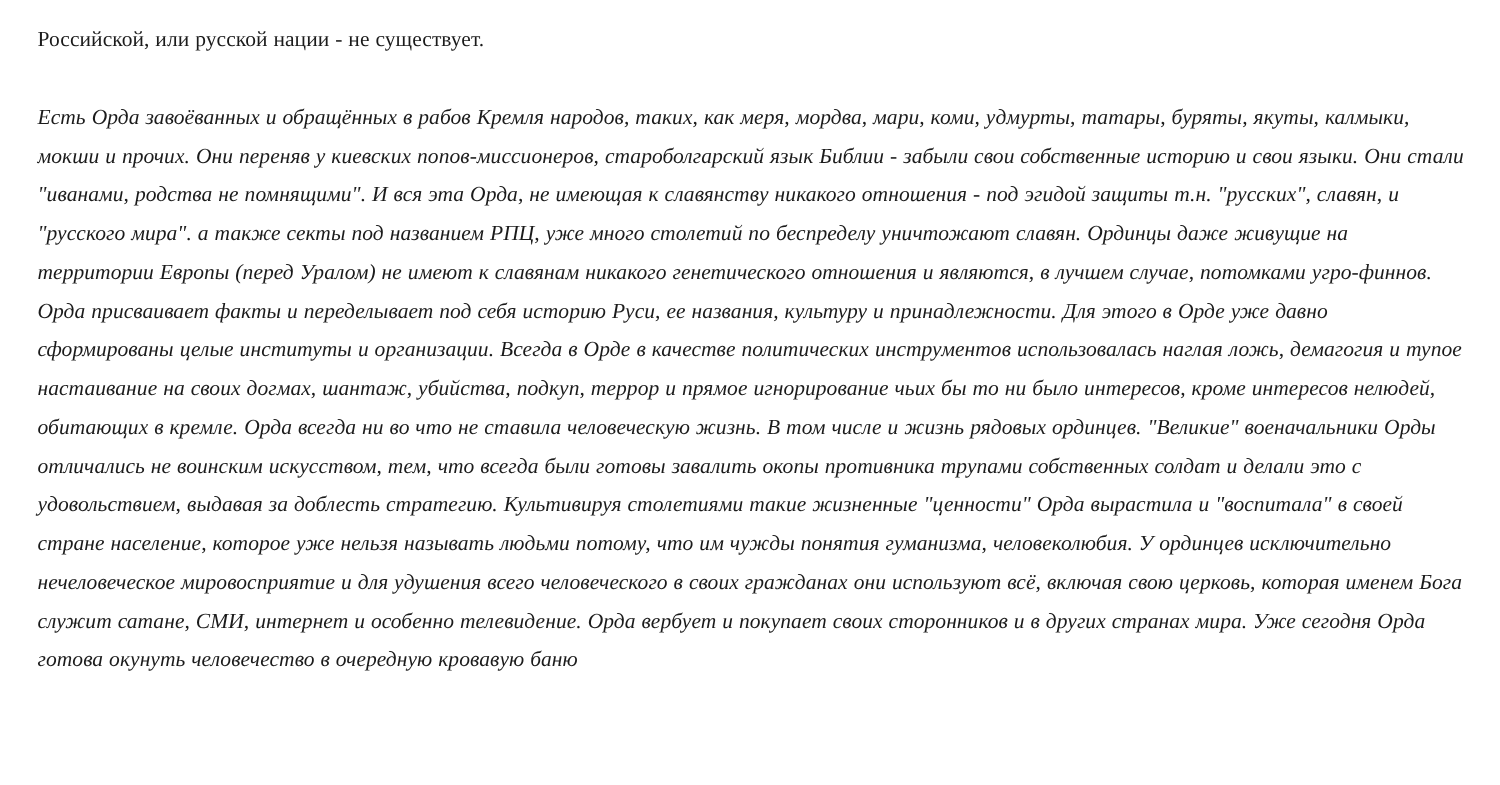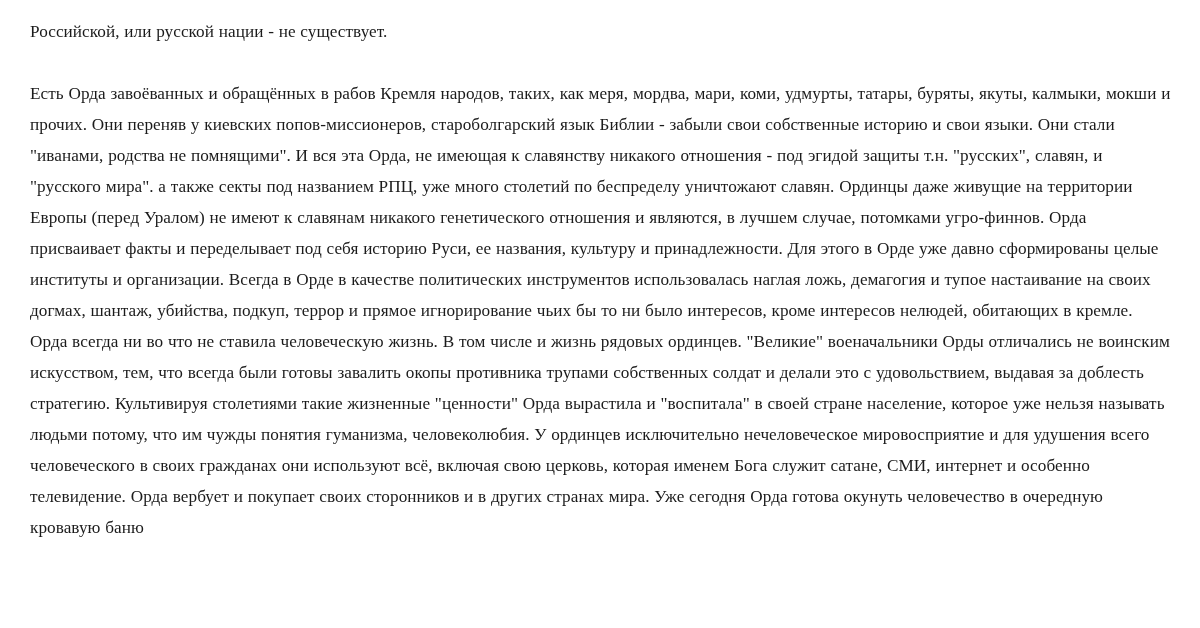--- a/index.html
+++ b/index.html
@@ -27,20 +27,21 @@
     line-height: 31px;
     text-align: left;
     letter-spacing: 0.05px;
   }
   .para {
     margin: 0;
     word-spacing: 0.4px;
   }
   .para + .para {
     margin-top: 31px;
+    font-style: italic;
   }
 </style>
 </head>
 <body>
 
 <div class="page">
   <div class="doc-body">
     <p class="para">Российской, или русской нации - не существует.</p>
     <p class="para">Есть Орда завоёванных и обращённых в рабов Кремля народов, таких, как меря, мордва, мари, коми, удмурты, татары, буряты, якуты, калмыки, мокши и прочих. Они переняв у киевских попов-миссионеров, староболгарский язык Библии - забыли свои собственные историю и свои языки. Они стали "иванами, родства не помнящими". И вся эта Орда, не имеющая к славянству никакого отношения - под эгидой защиты т.н. "русских", славян, и "русского мира". а также секты под названием РПЦ, уже много столетий по беспределу уничтожают славян. Ординцы даже живущие на территории Европы (перед Уралом) не имеют к славянам никакого генетического отношения и являются, в лучшем случае, потомками угро-финнов. Орда присваивает факты и переделывает под себя историю Руси, ее названия, культуру и принадлежности. Для этого в Орде уже давно сформированы целые институты и организации. Всегда в Орде в качестве политических инструментов использовалась наглая ложь, демагогия и тупое настаивание на своих догмах, шантаж, убийства, подкуп, террор и прямое игнорирование чьих бы то ни было интересов, кроме интересов нелюдей, обитающих в кремле. Орда всегда ни во что не ставила человеческую жизнь. В том числе и жизнь рядовых ординцев. "Великие" военачальники Орды отличались не воинским искусством, тем, что всегда были готовы завалить окопы противника трупами собственных солдат и делали это с удовольствием, выдавая за доблесть стратегию. Культивируя столетиями такие жизненные "ценности" Орда вырастила и "воспитала" в своей стране население, которое уже нельзя называть людьми потому, что им чужды понятия гуманизма, человеколюбия. У ординцев исключительно нечеловеческое мировосприятие и для удушения всего человеческого в своих гражданах они используют всё, включая свою церковь, которая именем Бога служит сатане, СМИ, интернет и особенно телевидение. Орда вербует и покупает своих сторонников и в других странах мира. Уже сегодня Орда готова окунуть человечество в очередную кровавую баню</p>
   </div>

